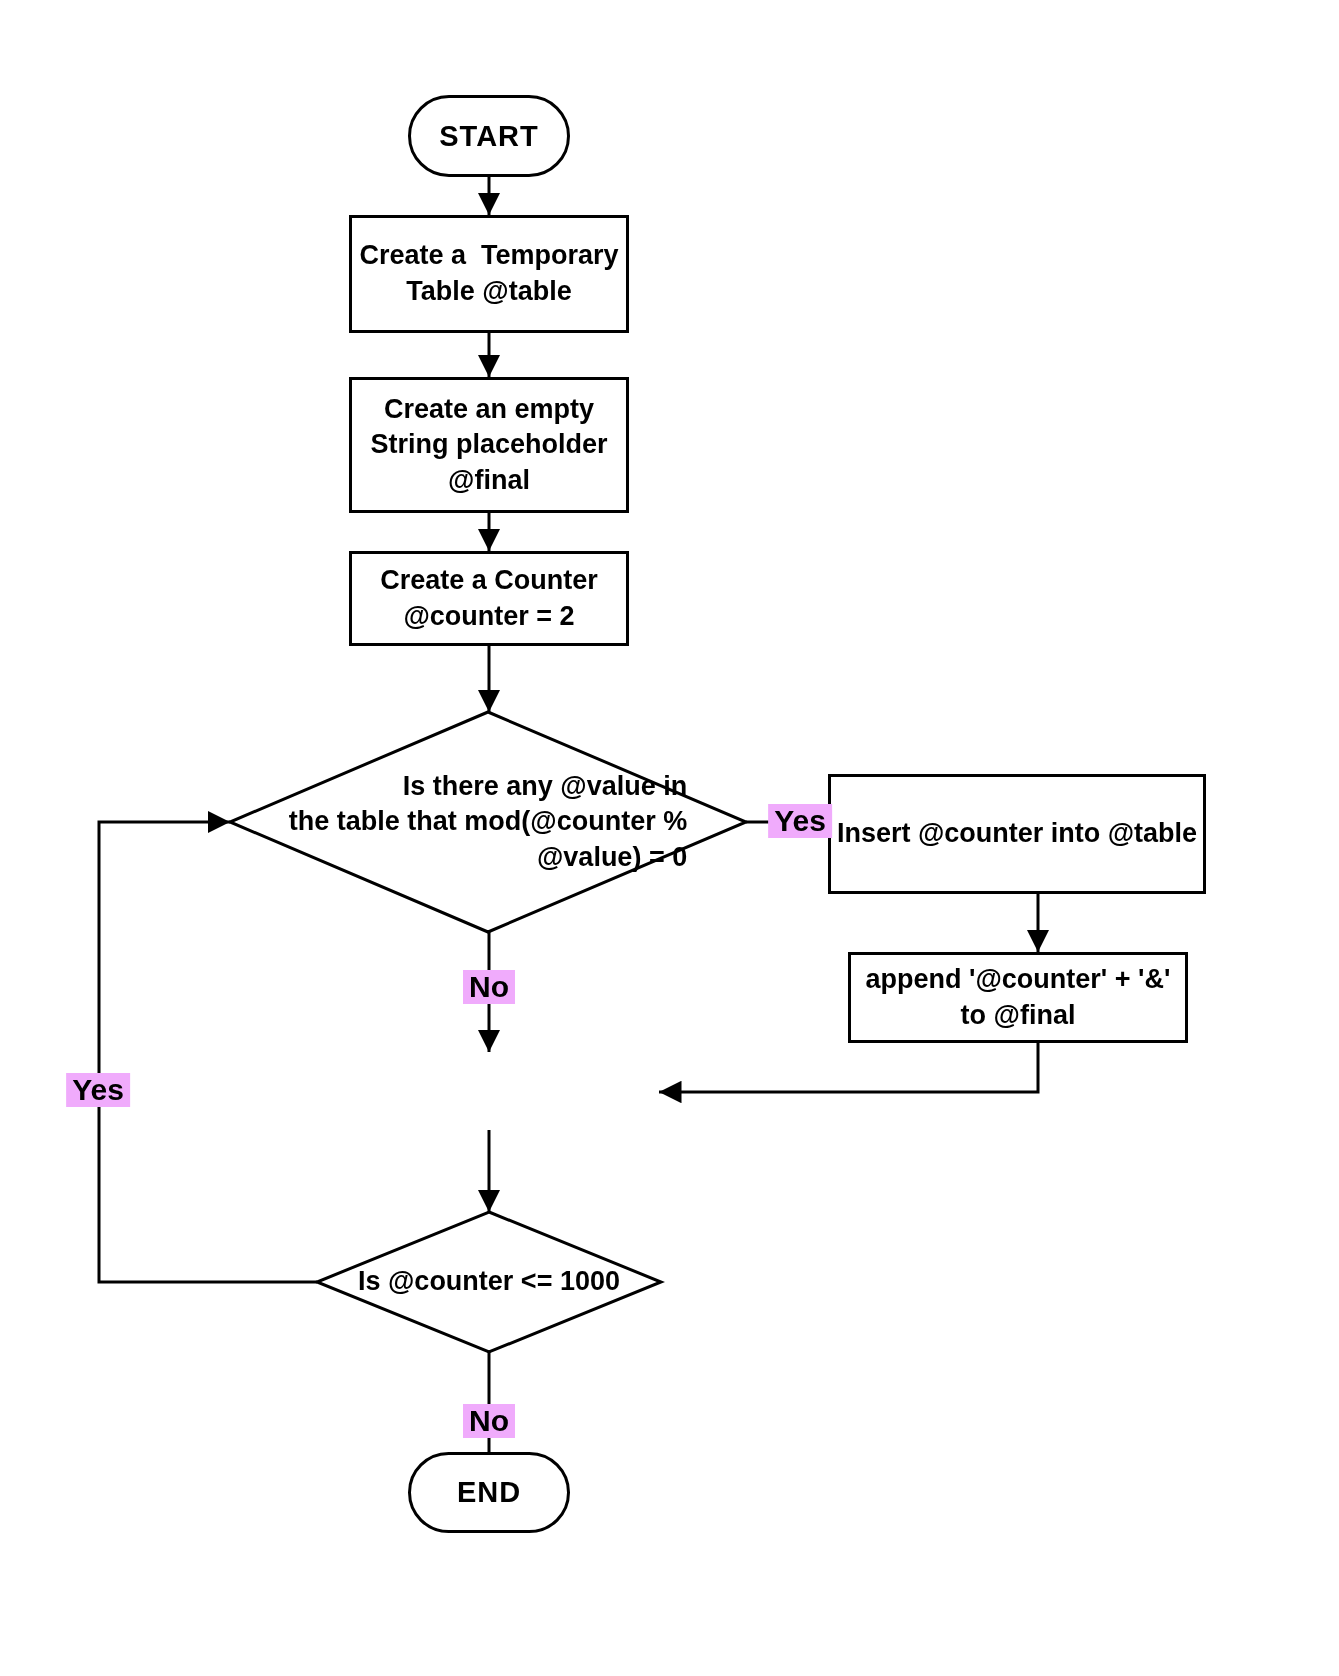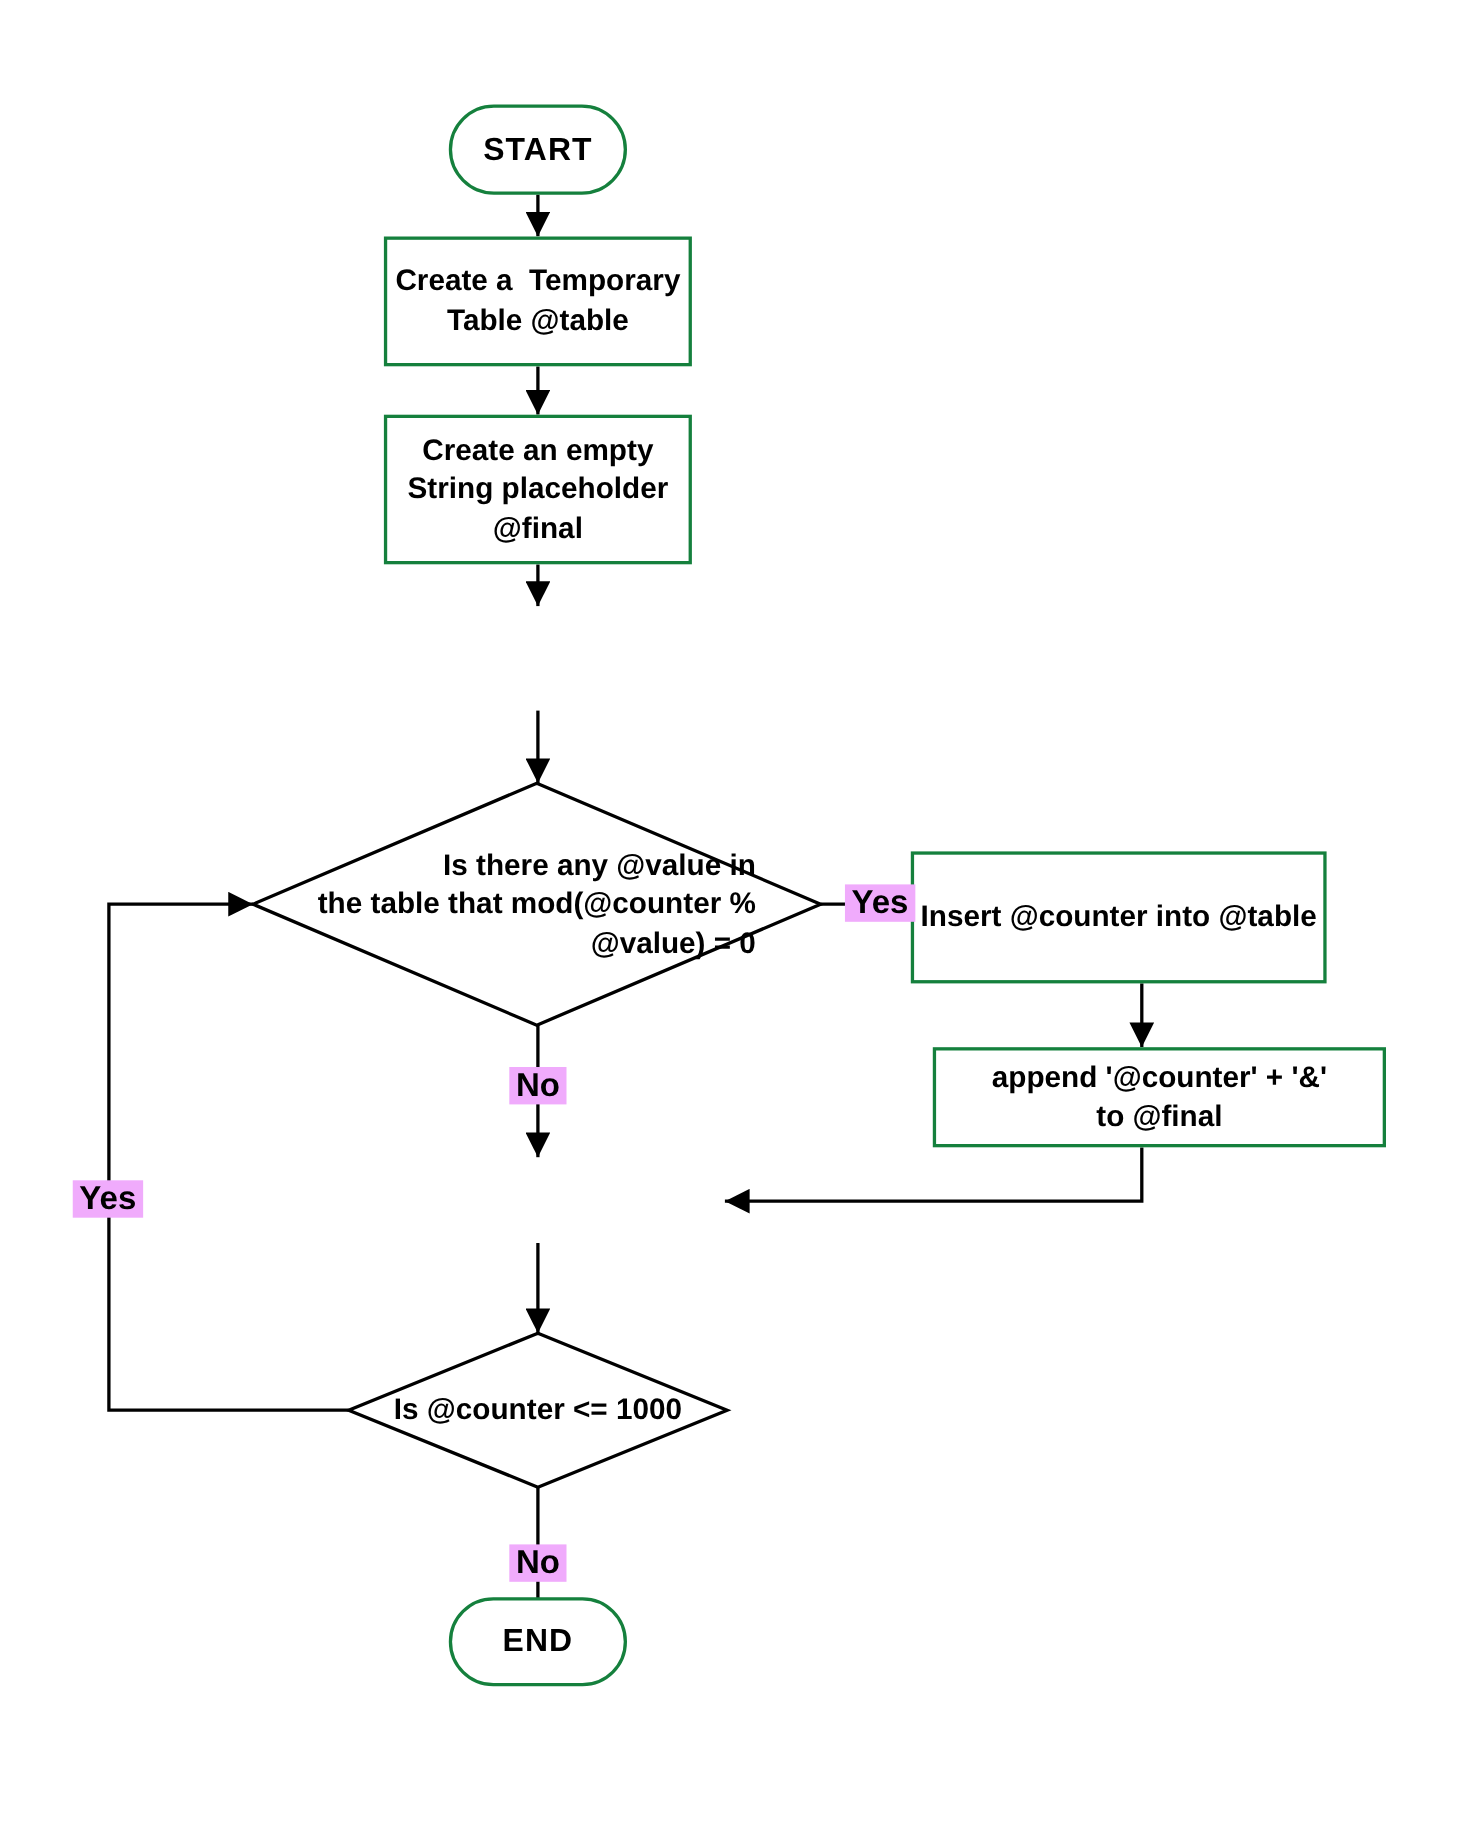--- a/index.html
+++ b/index.html
@@ -10,21 +10,21 @@
     background: #ffffff;
     font-family: "Liberation Sans", sans-serif;
     color: #000000;
     overflow: hidden;
   }
   svg.wires { position: absolute; left: 0; top: 0; width: 1339px; height: 1676px; }
   .node {
     position: absolute;
     box-sizing: border-box;
     background: #ffffff;
-    border: 3px solid #15803d;
+    border: 3px solid #000000;
     display: flex;
     align-items: center;
     justify-content: center;
     text-align: center;
     font-weight: bold;
     font-size: 27px;
     line-height: 1.32;
     white-space: pre-wrap;
   }
   .terminator { border-radius: 41px; font-size: 29px; letter-spacing: 1px; }
@@ -80,28 +80,30 @@
 
   <div class="node terminator" style="left:408px; top:95px; width:162px; height:82px;">START</div>
 
   <div class="node" style="left:349px; top:215px; width:280px; height:118px;">Create a  Temporary
 Table @table</div>
 
   <div class="node" style="left:349px; top:377px; width:280px; height:136px;">Create an empty
 String placeholder
 @final</div>
 
+  <div class="node" style="left:349px; top:551px; width:280px; height:95px;">Create a Counter
+@counter = 2</div>
 
   <div class="diamond-label" style="left:258px; top:748px; width:460px; height:148px;">Is there any @value in
 the table that mod(@counter %
 @value) = 0</div>
 
   <div class="node" style="left:828px; top:774px; width:378px; height:120px;">Insert @counter into @table</div>
 
-  <div class="node" style="left:848px; top:952px; width:412px; height:91px;">append '@counter' + '&amp;'
+  <div class="node" style="left:848px; top:952px; width:340px; height:91px;">append '@counter' + '&amp;'
 to @final</div>
 
 
   <div class="diamond-label" style="left:329px; top:1244px; width:320px; height:76px;">Is @counter &lt;= 1000</div>
 
   <div class="node terminator" style="left:408px; top:1452px; width:162px; height:81px;">END</div>
 
   <div class="edge-label" style="left:800px; top:821px;">Yes</div>
 
   <div class="edge-label" style="left:489px; top:987px;">No</div>

